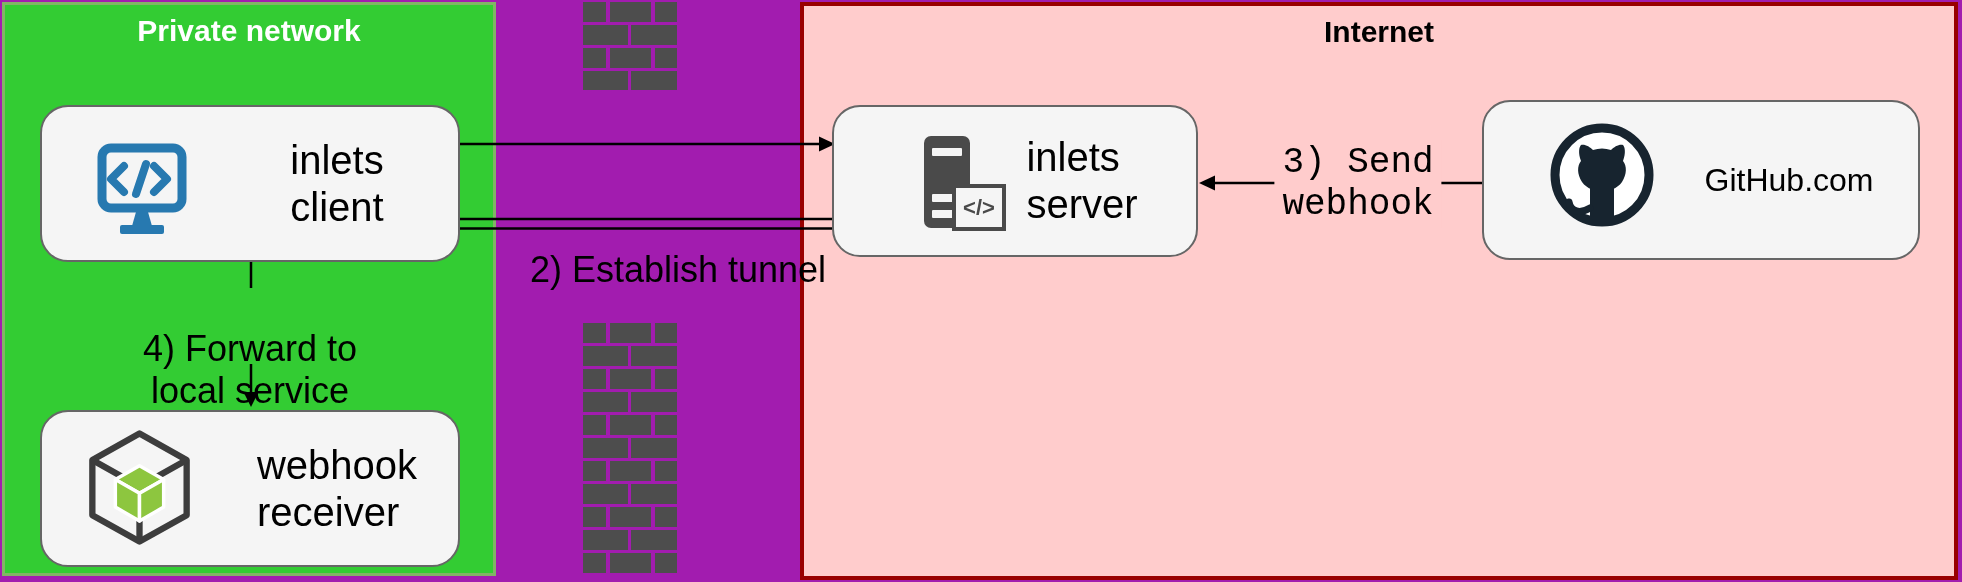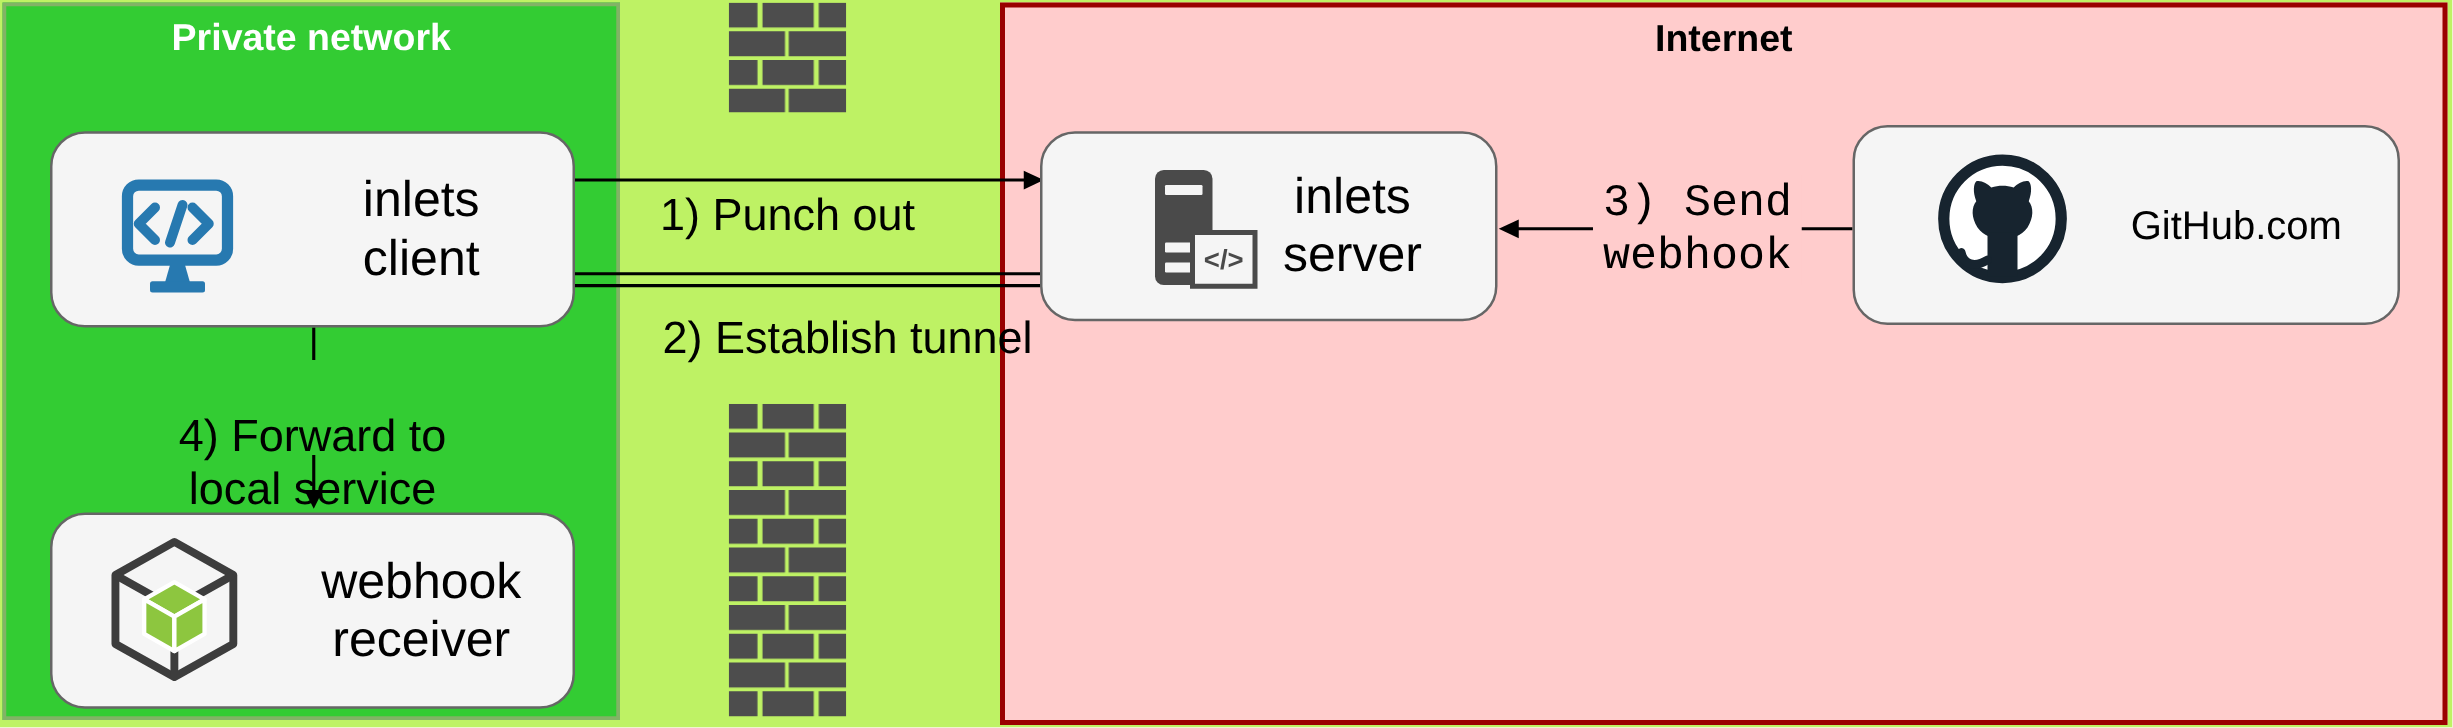--- a/index.html
+++ b/index.html
@@ -1,18 +1,18 @@
 <!DOCTYPE html>
 <html><head>
 <meta charset="utf-8">
 <style>
   * { margin:0; padding:0; box-sizing:border-box; }
   html,body { background:#ffffff; }
   .canvas {
-    position:relative; width:1962px; height:582px; background:#bef264;
+    position:relative; width:1962px; height:582px; background:#a21caf;
     font-family:"Liberation Sans", sans-serif; color:#000; overflow:hidden;
   }
   .zone { position:absolute; }
   .zone-private {
     left:2px; top:2px; width:494px; height:574px;
     background:#33CC33; border:3px solid #82B366;
   }
   .zone-internet {
     left:800px; top:2px; width:1158px; height:578px;
     background:#FFCCCC; border:4px solid #990000;
@@ -29,21 +29,21 @@
     border-radius:28px;
   }
   .node-client   { left:40px;  top:105px; width:420px; height:157px; }
   .node-server   { left:832px; top:105px; width:366px; height:152px; }
   .node-github   { left:1482px;top:100px; width:438px; height:160px; }
   .node-receiver { left:40px;  top:410px; width:420px; height:157px; }
 
   .node-label {
     position:absolute; top:0; height:100%;
     display:flex; align-items:center; justify-content:center;
-    text-align:center; font-size:40px; line-height:47px; white-space:pre-line;
+    text-align:left; font-size:40px; line-height:47px; white-space:pre-line;
   }
   .node-client   .node-label { left:170px; width:250px; }
   .node-server   .node-label { left:130px; width:236px; }
   .node-receiver .node-label { left:170px; width:250px; }
   .node-github   .node-label { left:160px; width:290px; font-size:32px; line-height:52px; }
 
   .node-icon { position:absolute; }
   .icon-monitor { left:52px; top:33px; }
   .icon-server  { left:83px; top:25px; }
   .icon-github  { left:63px; top:18px; }
@@ -152,20 +152,19 @@
       <path d="M50 3 L91 26 L91 74 L50 97 L9 74 L9 26 Z" fill="none" stroke="#3D3D3D" stroke-width="5.5" stroke-linejoin="round"></path>
       <path d="M9 26 L50 49 M91 26 L50 49 M50 49 L50 97" fill="none" stroke="#3D3D3D" stroke-width="5.5"></path>
       <path d="M50 31 L71 43 L50 55 L29 43 Z" fill="#8DC63F" stroke="#ffffff" stroke-width="3" stroke-linejoin="round"></path>
       <path d="M29 43 L50 55 L50 79 L29 67 Z" fill="#8DC63F" stroke="#ffffff" stroke-width="3" stroke-linejoin="round"></path>
       <path d="M71 43 L50 55 L50 79 L71 67 Z" fill="#8DC63F" stroke="#ffffff" stroke-width="3" stroke-linejoin="round"></path>
     </svg>
     <div class="node-label">webhook
 receiver</div>
   </div>
 
-  <div class="edge-label label-punch">1) Punch out</div>
   <div class="edge-label label-tunnel">2) Establish tunnel</div>
   <div class="edge-label label-webhook">3) Send
 webhook</div>
   <div class="edge-label label-forward">4) Forward to
 local service</div>
 
 </div>
 
 </body></html>

